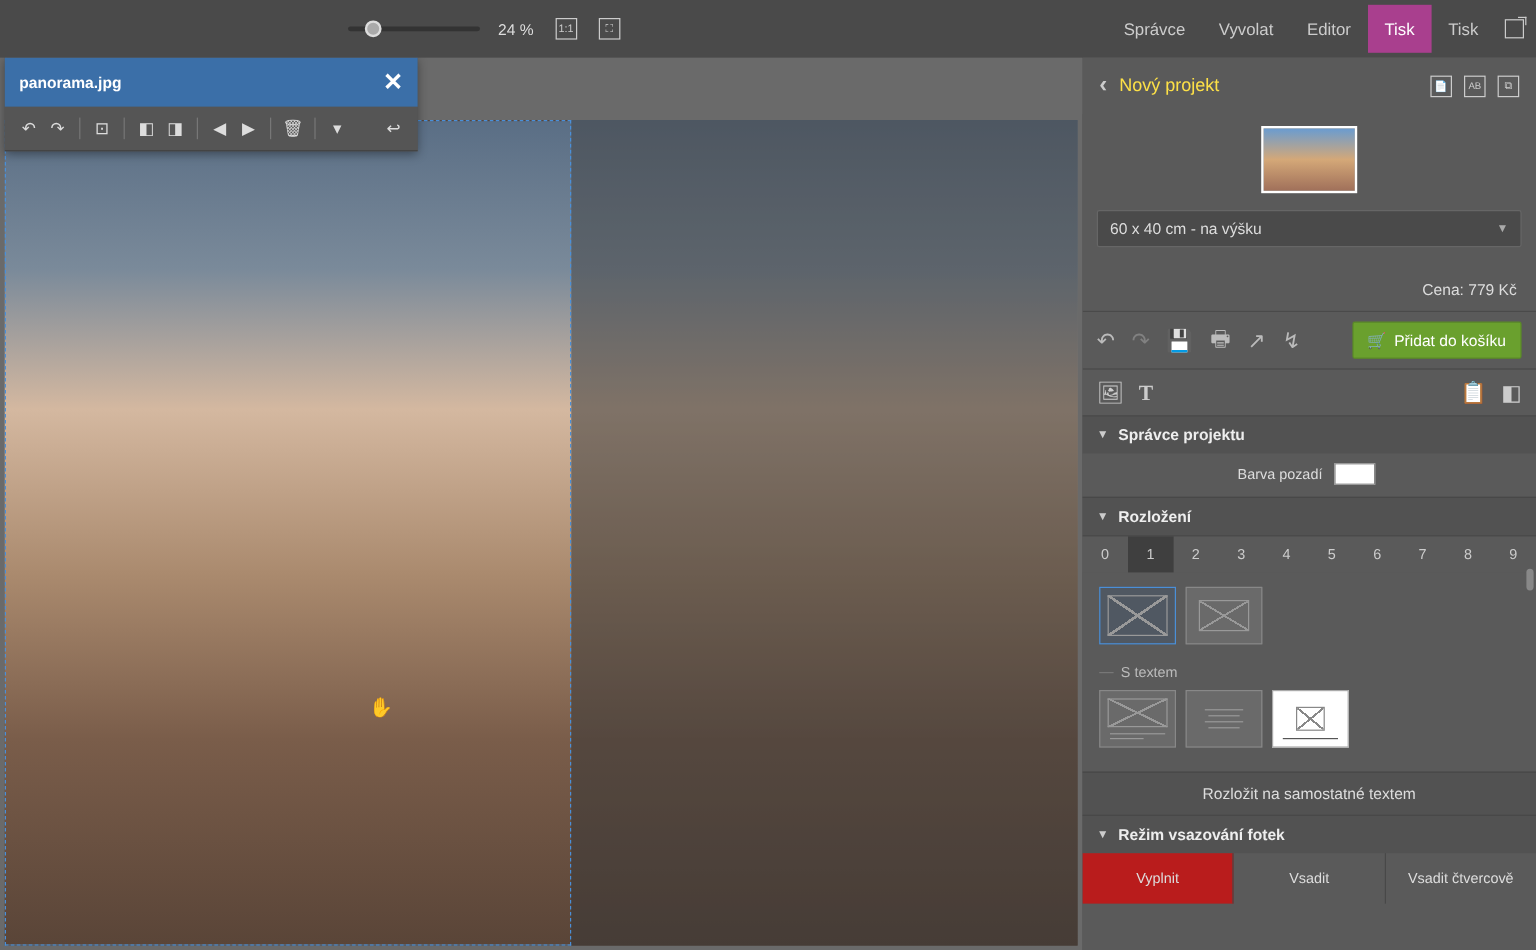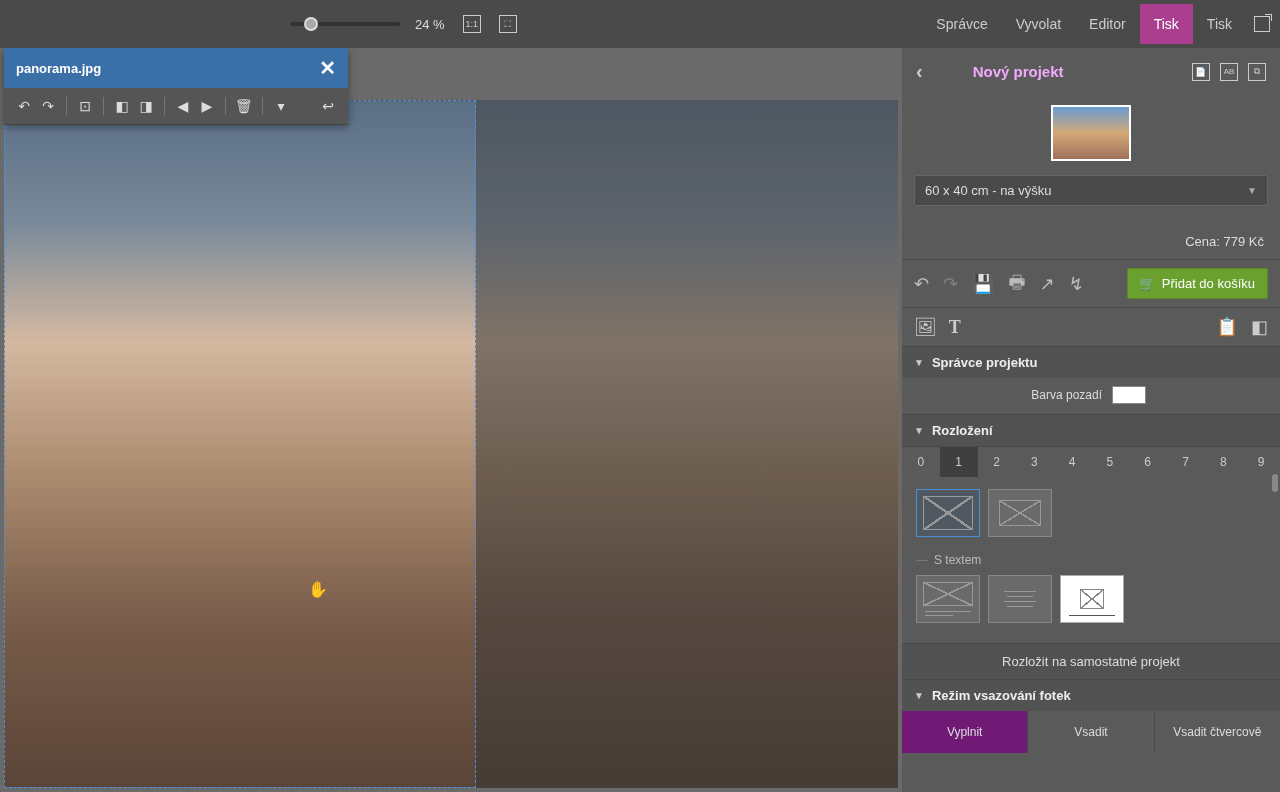--- a/index.html
+++ b/index.html
@@ -42,21 +42,21 @@
 .photo-overlay { position: absolute; top: 52px; left: 4px; width: 472px; bottom: 4px;
   background: linear-gradient(180deg, #5a6e85 0%, #7a8a9a 18%, #d4b8a0 35%, #aa8a6e 55%, #7a5d4a 75%, #5a4538 100%);
   border: 1px dashed #4a8fd8;
 }
 .dim-overlay { position: absolute; top: 52px; left: 476px; right: 4px; bottom: 4px; background: rgba(80,80,80,0.45); pointer-events: none; }
 .hand-cursor { position: absolute; top: 532px; left: 308px; color: #fff; font-size: 16px; }
 
 
 .sb-header { display: flex; align-items: center; padding: 12px 14px; background: #5a5a5a; }
 .sb-back { font-size: 20px; color: #ccc; cursor: pointer; margin-right: 10px; font-weight: bold; }
-.sb-title { font-size: 15px; font-weight: 700; color: #f0abfc; flex: 1; margin-left: 40px; }
+.sb-title { font-size: 15px; font-weight: 400; color: #fde047; flex: 1; }
 .sb-header-icons { display: flex; gap: 10px; }
 .sb-hicon { width: 18px; height: 18px; border: 1.5px solid #ccc; cursor: pointer; display: inline-flex; align-items: center; justify-content: center; font-size: 9px; color: #ccc; }
 
 .thumb-area { display: flex; justify-content: center; padding: 10px 0 14px; }
 .thumb { width: 80px; height: 56px; background: linear-gradient(180deg, #6a9cd0 0%, #d4a878 50%, #a0705a 100%); border: 2px solid #fff; }
 
 .dropdown { margin: 0 12px 8px; background: #4a4a4a; border: 1px solid #666; padding: 7px 10px; display: flex; align-items: center; cursor: pointer; border-radius: 2px;}
 .dropdown-arrow { margin-left: auto; font-size: 10px; color: #aaa; }
 
 .price { text-align: right; padding: 4px 16px 10px; color: #ddd; font-size: 13px; margin-top: 16px; }
@@ -105,21 +105,21 @@
 .lb-center-lines span { display:block; height:1px; background:#999; width:70%; }
 .lb-small-x { width:24px; height:20px; margin:6px auto 0; position:relative; border:1px solid #888;}
 .lb-small-x::before, .lb-small-x::after { content:''; position:absolute; inset:0;}
 .lb-small-x::before { background: linear-gradient(to bottom right, transparent 47%, #888 47%, #888 53%, transparent 53%); }
 .lb-small-x::after { background: linear-gradient(to bottom left, transparent 47%, #888 47%, #888 53%, transparent 53%); }
 
 .split-btn { text-align: center; padding: 10px; background: #525252; color: #ddd; cursor: pointer; border-top: 1px solid #484848; font-size: 13px; }
 
 .fit-modes { display: flex; }
 .fit-mode { flex: 1; text-align: center; padding: 14px 4px; color: #ddd; cursor: pointer; font-size: 12px; border-right: 1px solid #484848; }
-.fit-mode.active { background: #701a75; }
+.fit-mode.active { background: #b91c1c; }
 .fit-mode:last-child { border-right: none; }
 </style>
 </head>
 <body>
 
 <div class="topbar">
   <div class="zoom-area">
     <div class="slider-track">
       <div class="slider-thumb"></div>
     </div>
@@ -273,21 +273,21 @@
           </div>
           <div class="layout-box white">
             <div style="width:100%;">
               <div class="lb-small-x"></div>
               <div style="height:1px;background:#555;margin:6px 8px 0;"></div>
             </div>
           </div>
         </div>
       </div>
 
-      <div class="split-btn">Rozložit na samostatné projekt</div>
+      <div class="split-btn">Rozložit na samostatné textem</div>
 
       <div class="accordion-header">
         <span class="acc-arrow">▼</span>
         <span class="acc-title">Režim vsazování fotek</span>
       </div>
       <div class="fit-modes">
         <div class="fit-mode active">Vyplnit</div>
         <div class="fit-mode">Vsadit</div>
         <div class="fit-mode">Vsadit čtvercově</div>
       </div>

